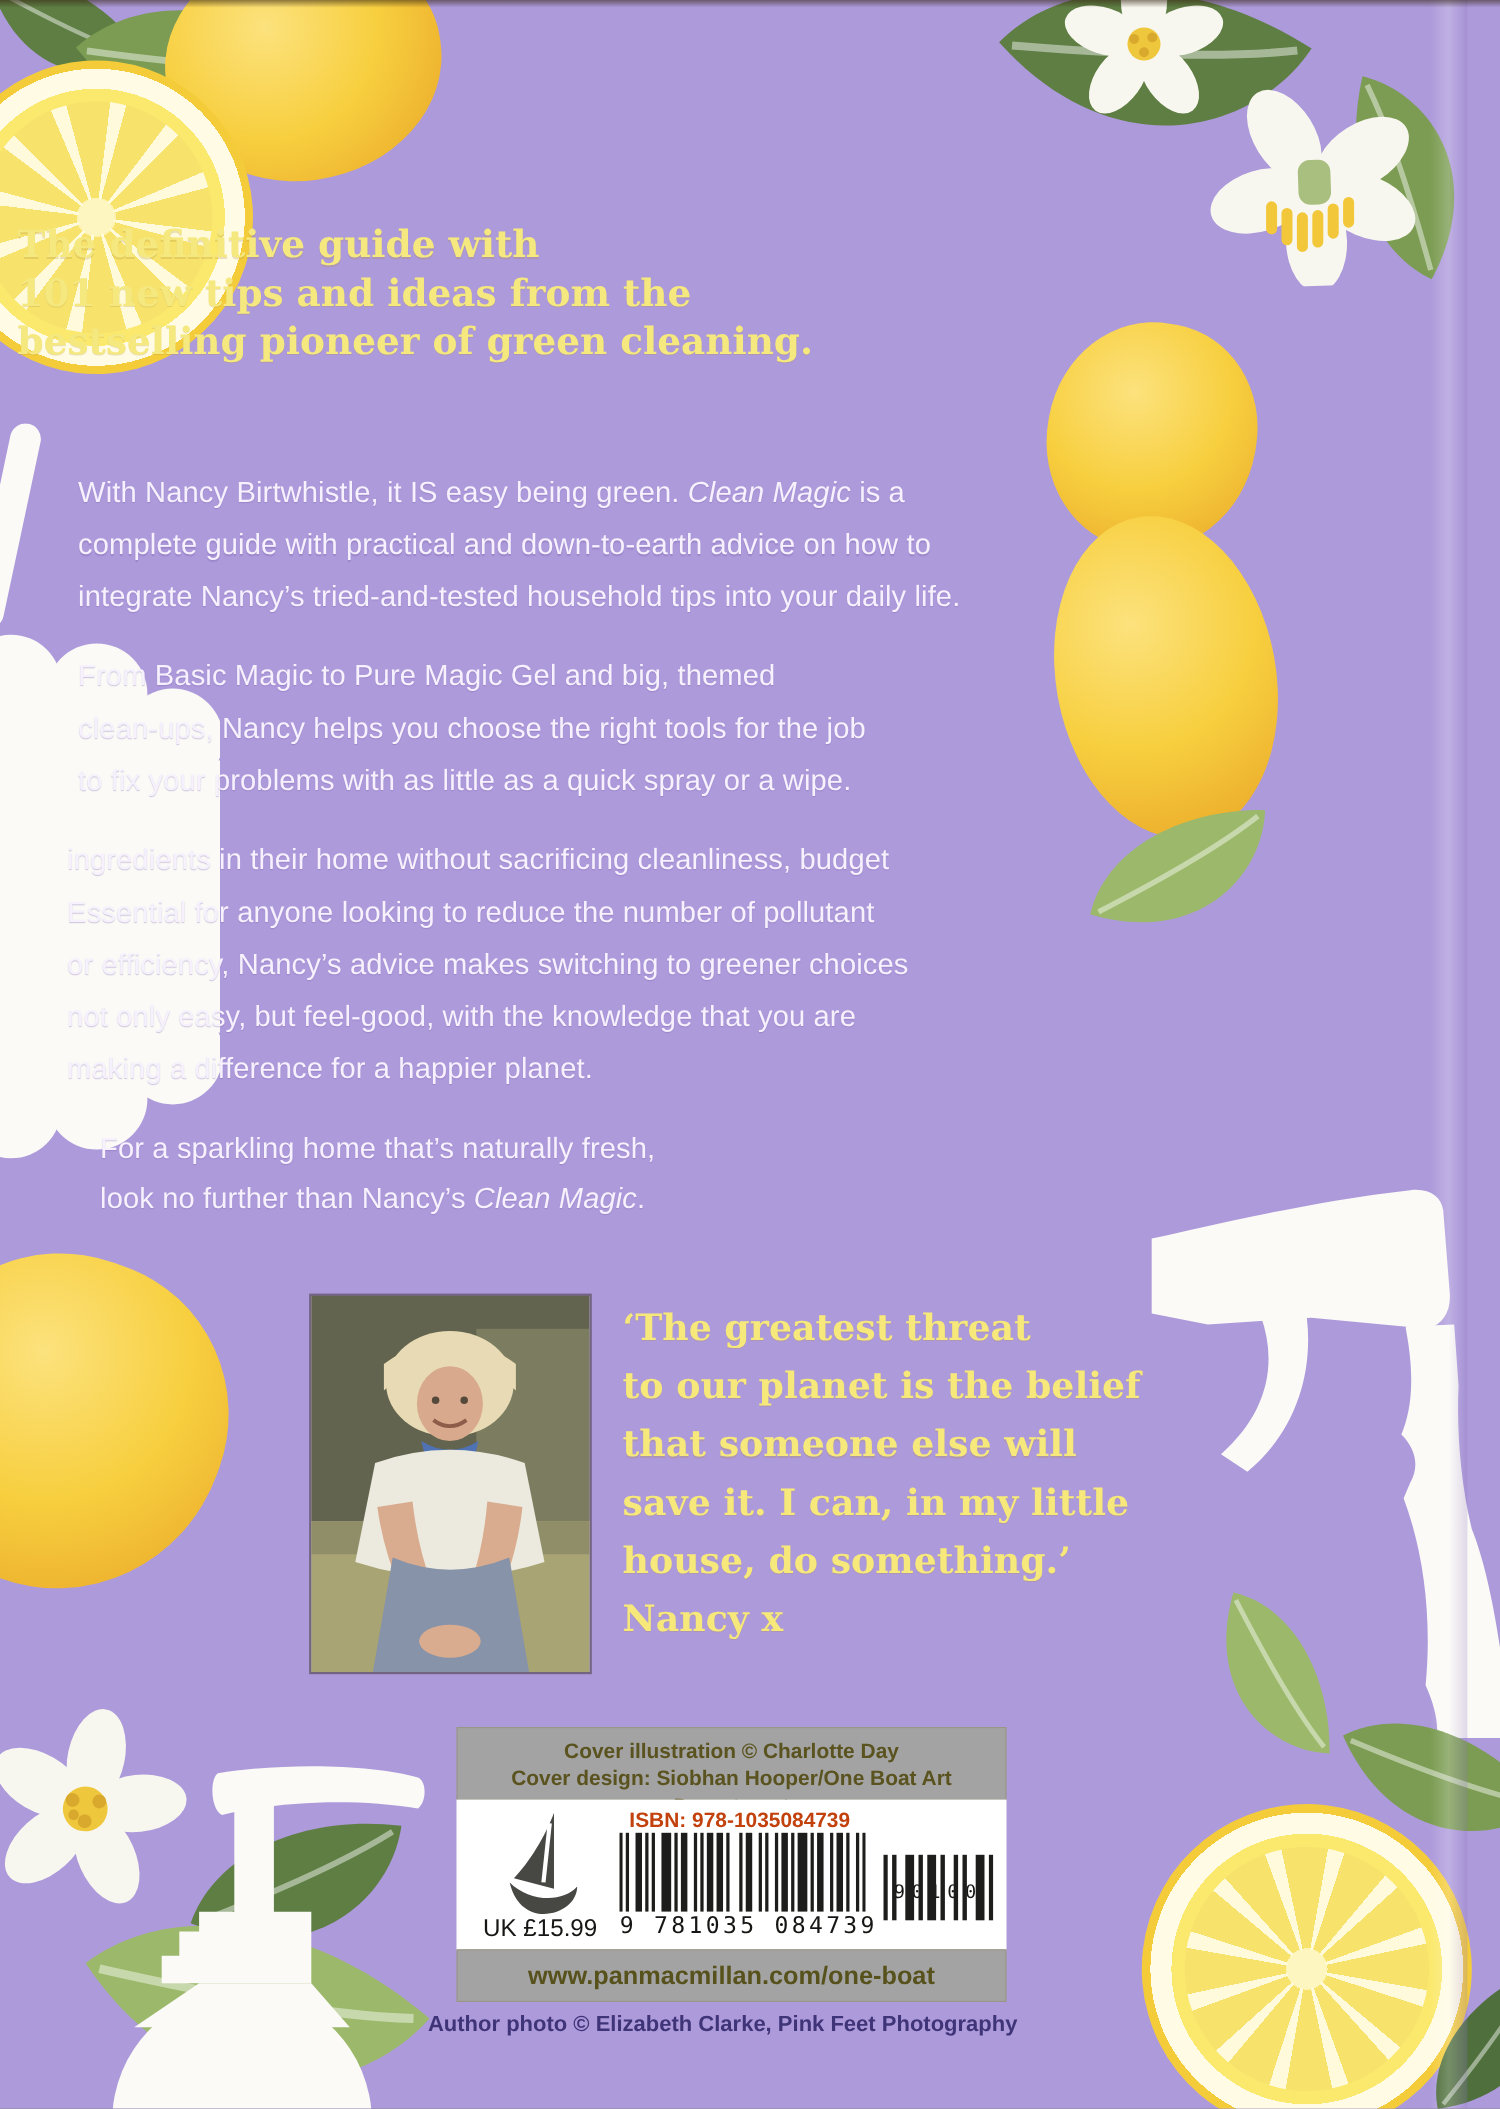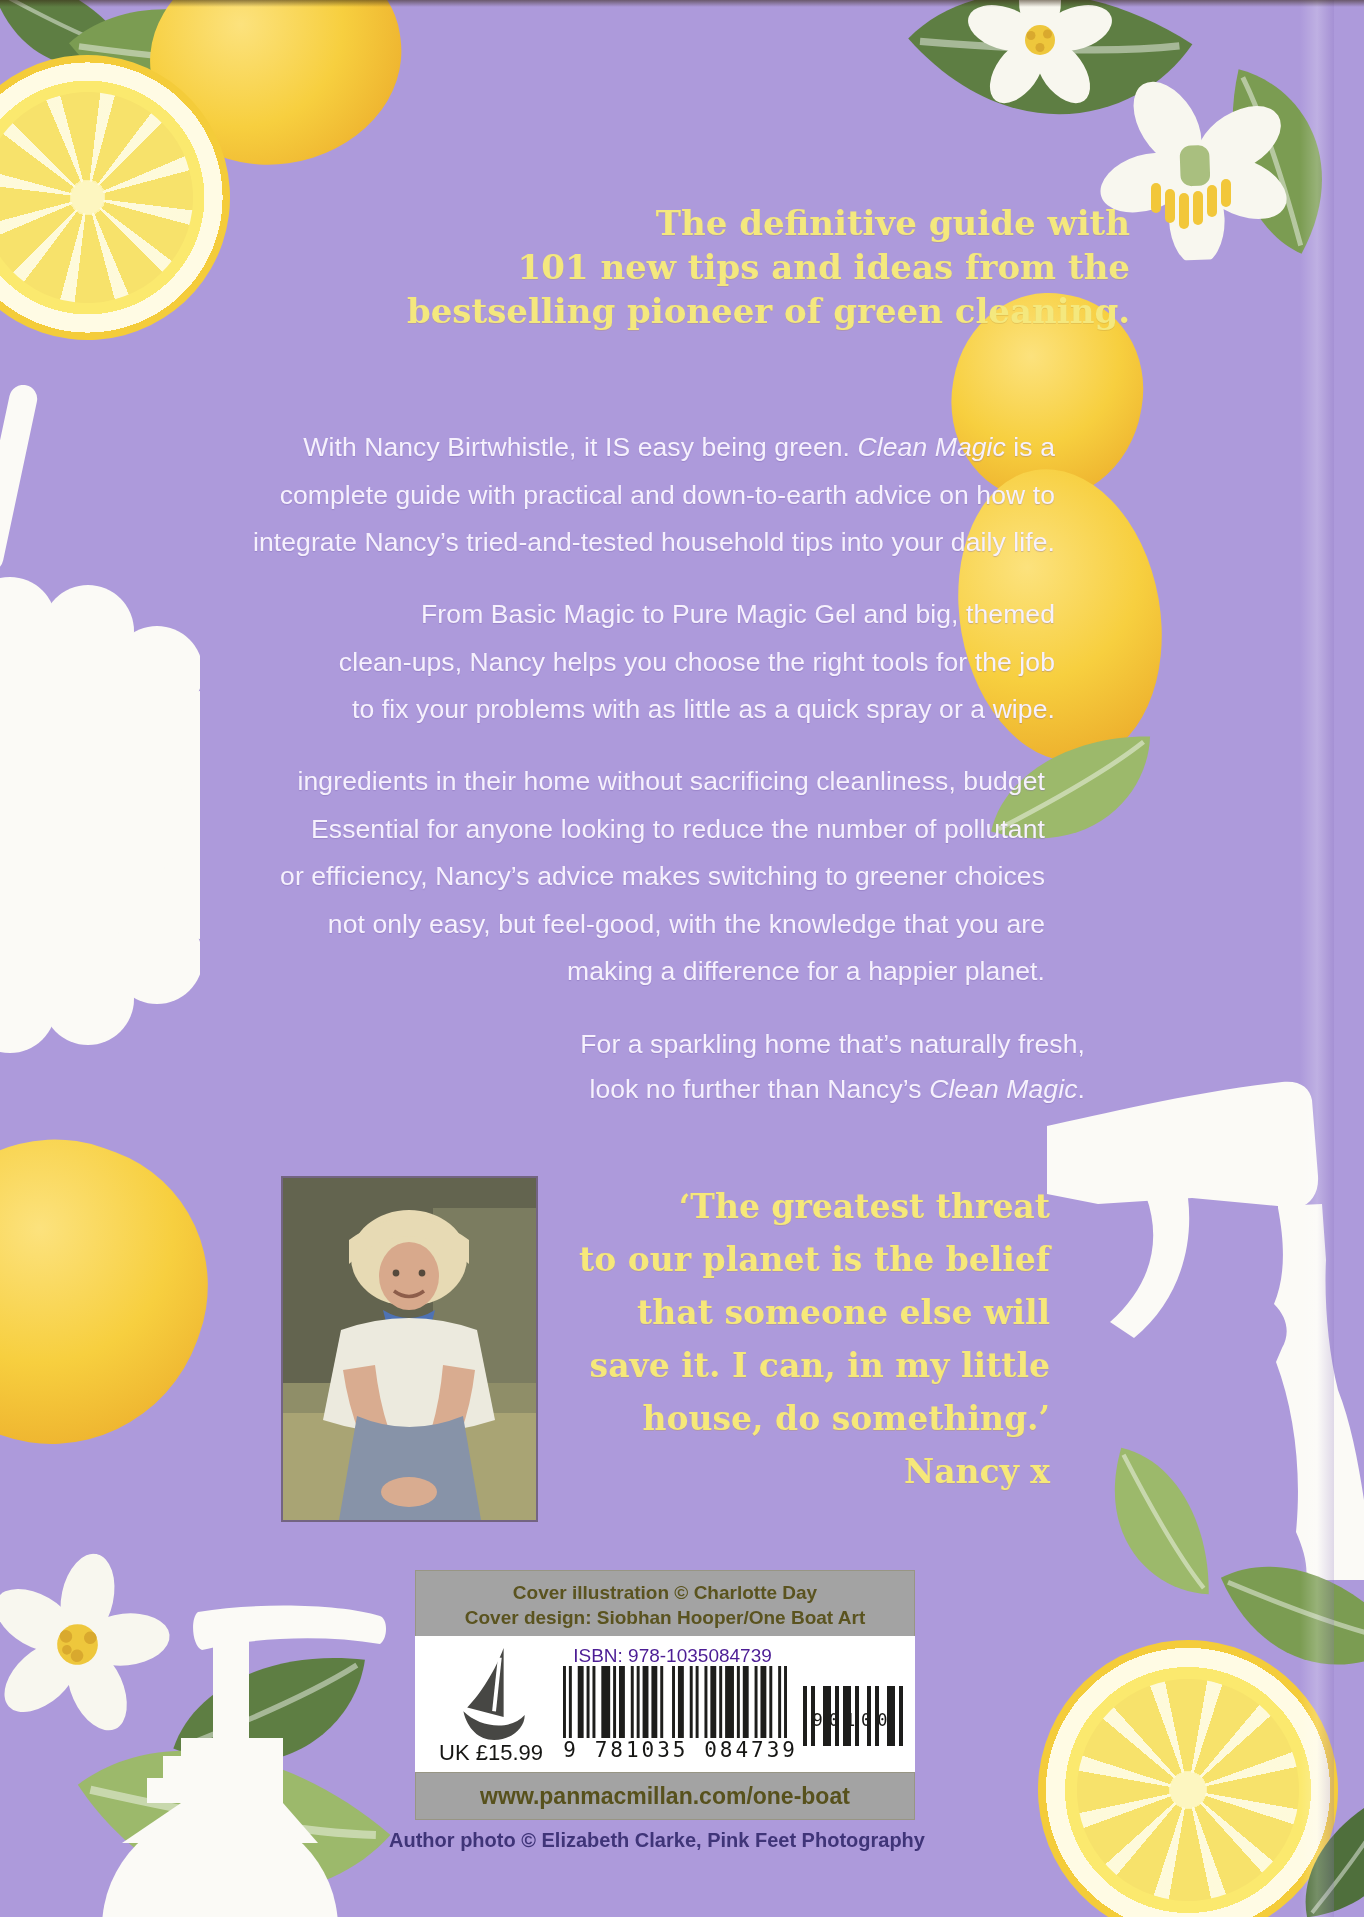--- a/index.html
+++ b/index.html
@@ -8,21 +8,21 @@
   .abs{position:absolute;}
   .z1{z-index:1}.z3{z-index:3}.z5{z-index:5}
 
   
   .top-edge{left:0;top:0;width:100%;height:7px;
     background:linear-gradient(180deg,rgba(52,36,18,.55),rgba(52,36,18,0));}
   .page-edge-highlight{left:1300px;top:0;width:34px;height:100%;
     background:linear-gradient(90deg,rgba(255,255,255,0),rgba(255,255,255,.22) 50%,rgba(140,115,190,.25));}
 
   
-  .tblock{position:absolute;text-align:right;}
+  .tblock{position:absolute;text-align:left;padding-left:16px;}
   .tblock div{white-space:nowrap;}
   .headline{left:0;width:1130px;top:201px;font-family:"DejaVu Serif",serif;font-weight:bold;
     font-size:34px;line-height:44px;color:#f4e87e;text-shadow:0 1px 0 rgba(176,140,60,.25);}
   .body-par{font-size:26.5px;line-height:47.5px;color:#f6f1fd;letter-spacing:.1px;
     text-shadow:0 1px 1px rgba(120,95,170,.35);}
   .p1{left:55px;width:1000px;top:424px;}
   .p2{left:55px;width:1000px;top:591px;}
   .p3{left:45px;width:1000px;top:758px;}
   .p4{left:75px;width:1010px;top:1022px;line-height:45px;}
   .quote{left:550px;width:500px;top:1180px;font-family:"DejaVu Serif",serif;font-weight:bold;
@@ -31,21 +31,21 @@
 
   
   .photo{left:283px;top:1178px;width:253px;height:342px;box-shadow:0 0 0 2px rgba(45,35,22,.45);}
 
   
   .infoblock{left:415px;top:1570px;width:500px;}
   .ybox{position:absolute;left:0;width:500px;background:#a3a3a3;border:1px solid rgba(120,110,40,.25);box-sizing:border-box;}
   .credits{top:0;height:67px;padding-top:9px;text-align:center;font-size:19px;font-weight:bold;
     line-height:25px;color:#5a531f;}
   .whitebox{position:absolute;left:0;top:66px;width:500px;height:137px;background:#ffffff;}
-  .isbn{position:absolute;left:140px;top:9px;width:235px;text-align:center;font-size:19px;color:#4c1d95;}
+  .isbn{position:absolute;left:140px;top:9px;width:235px;text-align:center;font-size:19px;color:#c2410c;font-weight:bold;}
   .price{position:absolute;left:6px;top:104px;width:140px;text-align:center;font-size:22px;color:#161614;}
   .bc-digits{position:absolute;left:133px;top:102px;width:250px;text-align:right;
     font-family:"DejaVu Sans Mono",monospace;font-size:21px;letter-spacing:3px;color:#161614;}
   .addon-digits{position:absolute;left:385px;top:30px;width:106px;text-align:center;
     font-family:"DejaVu Sans Mono",monospace;font-size:17px;letter-spacing:6px;color:#161614;margin-top:44px;}
   .urlbox{top:202px;height:48px;text-align:center;font-size:23px;font-weight:bold;color:#57511c;line-height:46px;}
   .author-credit{left:27px;top:1829px;width:1260px;text-align:center;font-size:20px;font-weight:bold;
     color:#3f3478;}
 
   

